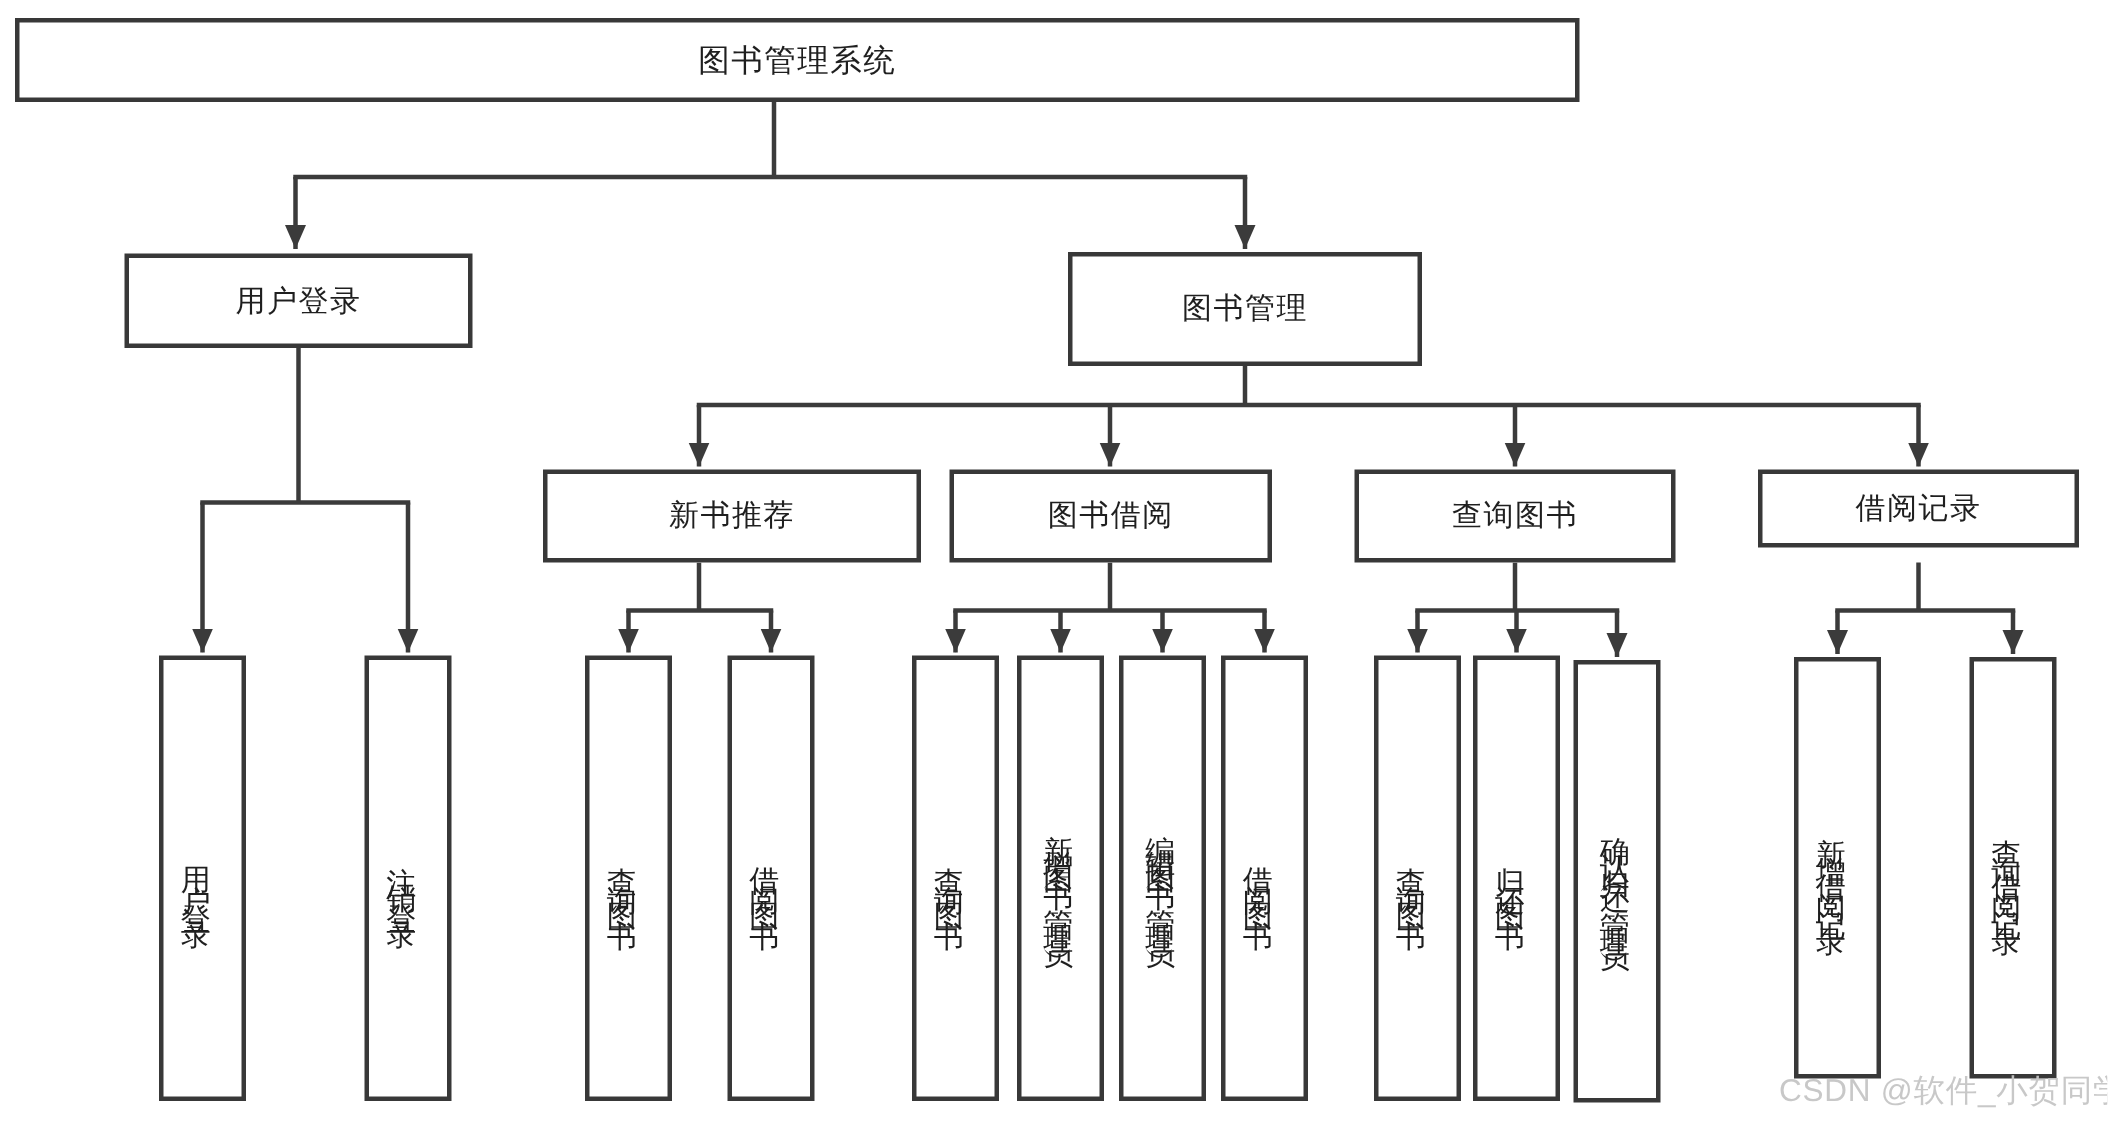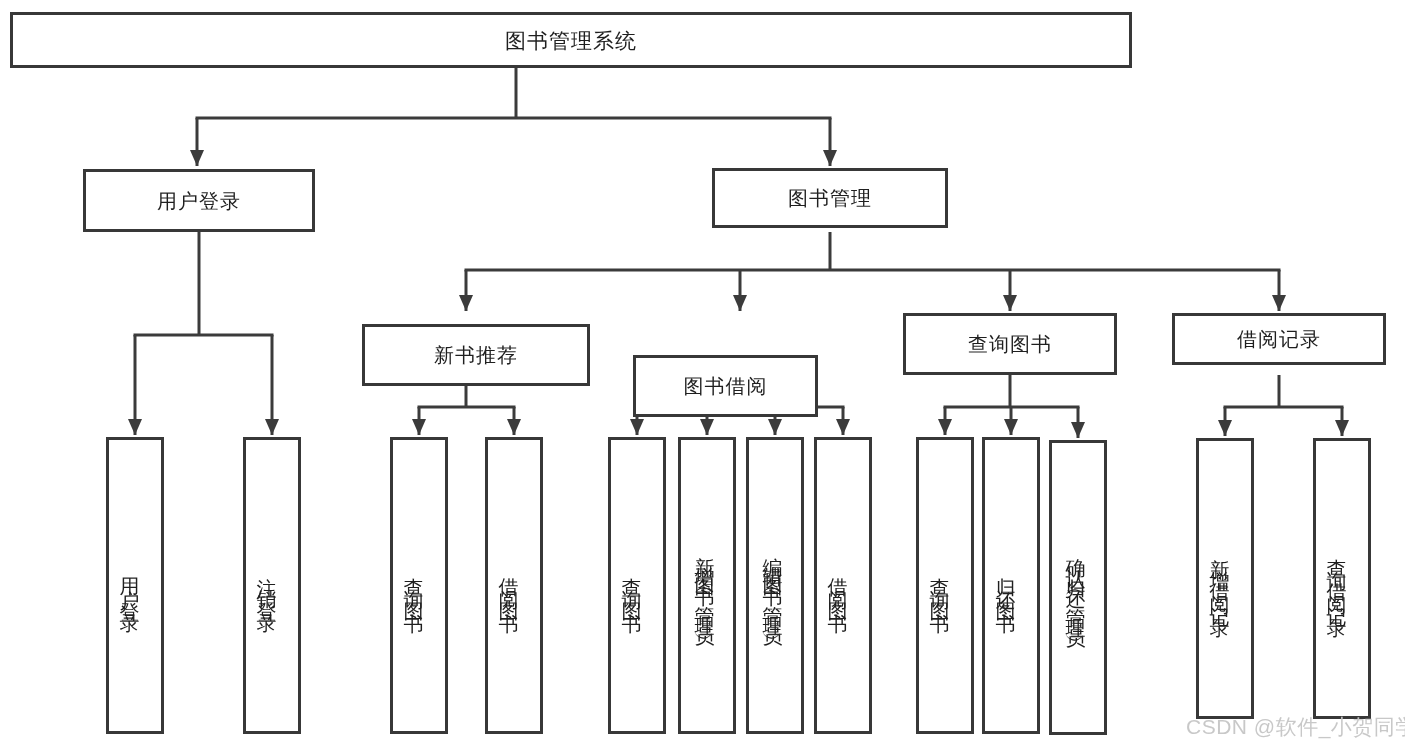--- a/index.html
+++ b/index.html
@@ -106,27 +106,27 @@
       <line x1="1011" y1="407" x2="1011" y2="435" marker-end="url(#arrow)"></line>
       <line x1="1078" y1="407" x2="1078" y2="438" marker-end="url(#arrow)"></line>
 
       <line x1="1279" y1="375" x2="1279" y2="407"></line>
       <line x1="1225" y1="407" x2="1342" y2="407" stroke-linecap="square"></line>
       <line x1="1225" y1="407" x2="1225" y2="436" marker-end="url(#arrow)"></line>
       <line x1="1342" y1="407" x2="1342" y2="436" marker-end="url(#arrow)"></line>
     </g>
   </svg>
 
-  <div class="node" style="left:10px; top:12px; width:1122px; height:56px; font-size:21px;">图书管理系统</div>
+  <div class="node" style="left:10px; top:12px; width:1043px; height:56px; font-size:21px;">图书管理系统</div>
 
   <div class="node" style="left:83px; top:169px; width:232px; height:63px;">用户登录</div>
-  <div class="node" style="left:712px; top:168px; width:236px; height:60px;">图书管理</div>
+  <div class="node" style="left:712px; top:168px; width:236px; height:76px;">图书管理</div>
 
-  <div class="node" style="left:362px; top:324px; width:228px; height:62px;">新书推荐</div>
-  <div class="node" style="left:633px; top:313px; width:185px; height:62px;margin-top:42px;">图书借阅</div>
+  <div class="node" style="left:362px; top:313px; width:252px; height:62px;">新书推荐</div>
+  <div class="node" style="left:633px; top:313px; width:215px; height:62px;">图书借阅</div>
   <div class="node" style="left:903px; top:313px; width:214px; height:62px;">查询图书</div>
   <div class="node" style="left:1172px; top:313px; width:214px; height:52px;">借阅记录</div>
 
   <div class="node vert" style="left:106px; top:437px; width:58px; height:297px;">用户登录</div>
   <div class="node vert" style="left:243px; top:437px; width:58px; height:297px;">注销登录</div>
 
   <div class="node vert" style="left:390px; top:437px; width:58px; height:297px;">查询图书</div>
   <div class="node vert" style="left:485px; top:437px; width:58px; height:297px;">借阅图书</div>
 
   <div class="node vert" style="left:608px; top:437px; width:58px; height:297px;">查询图书</div>

